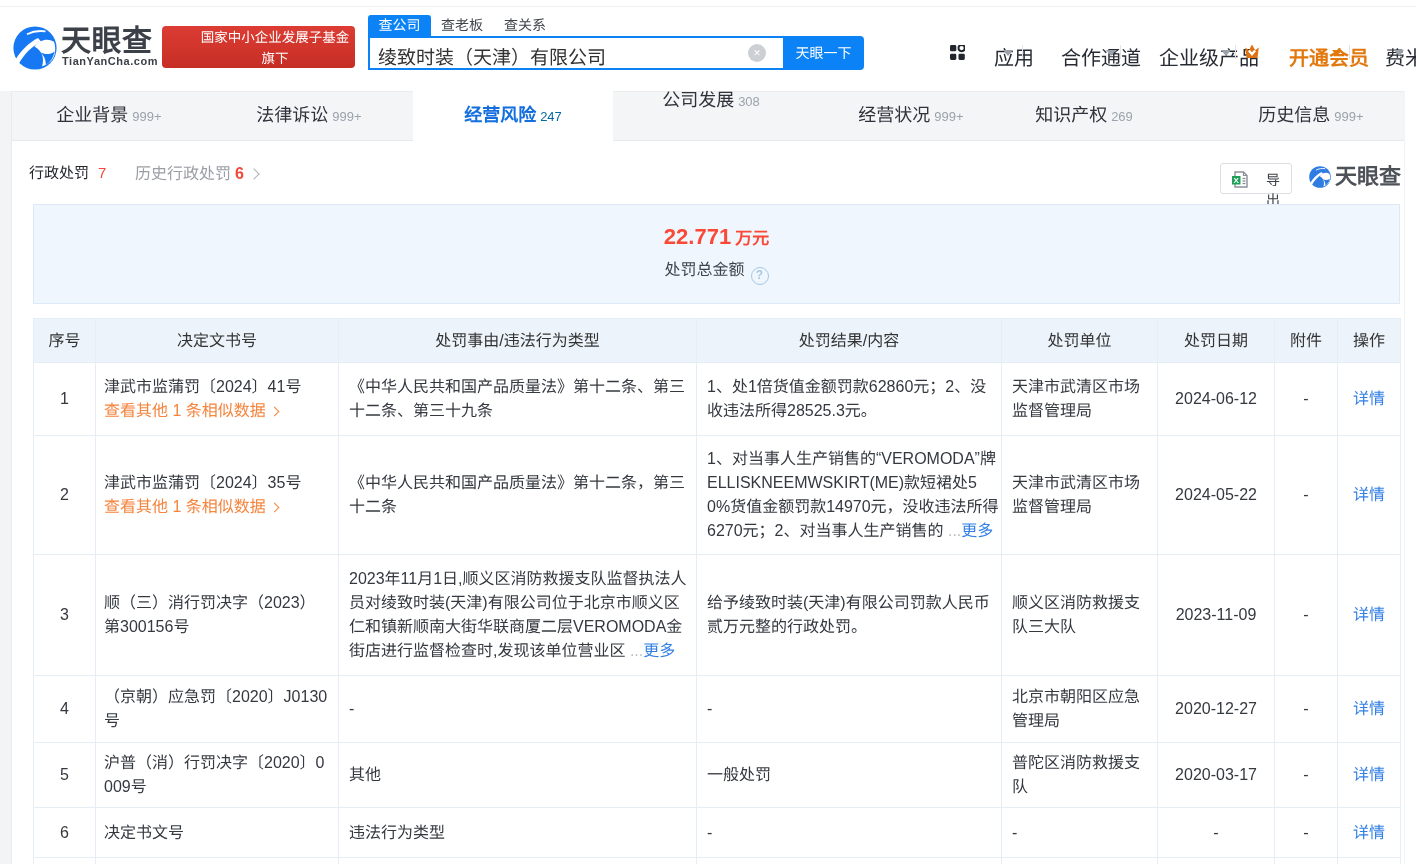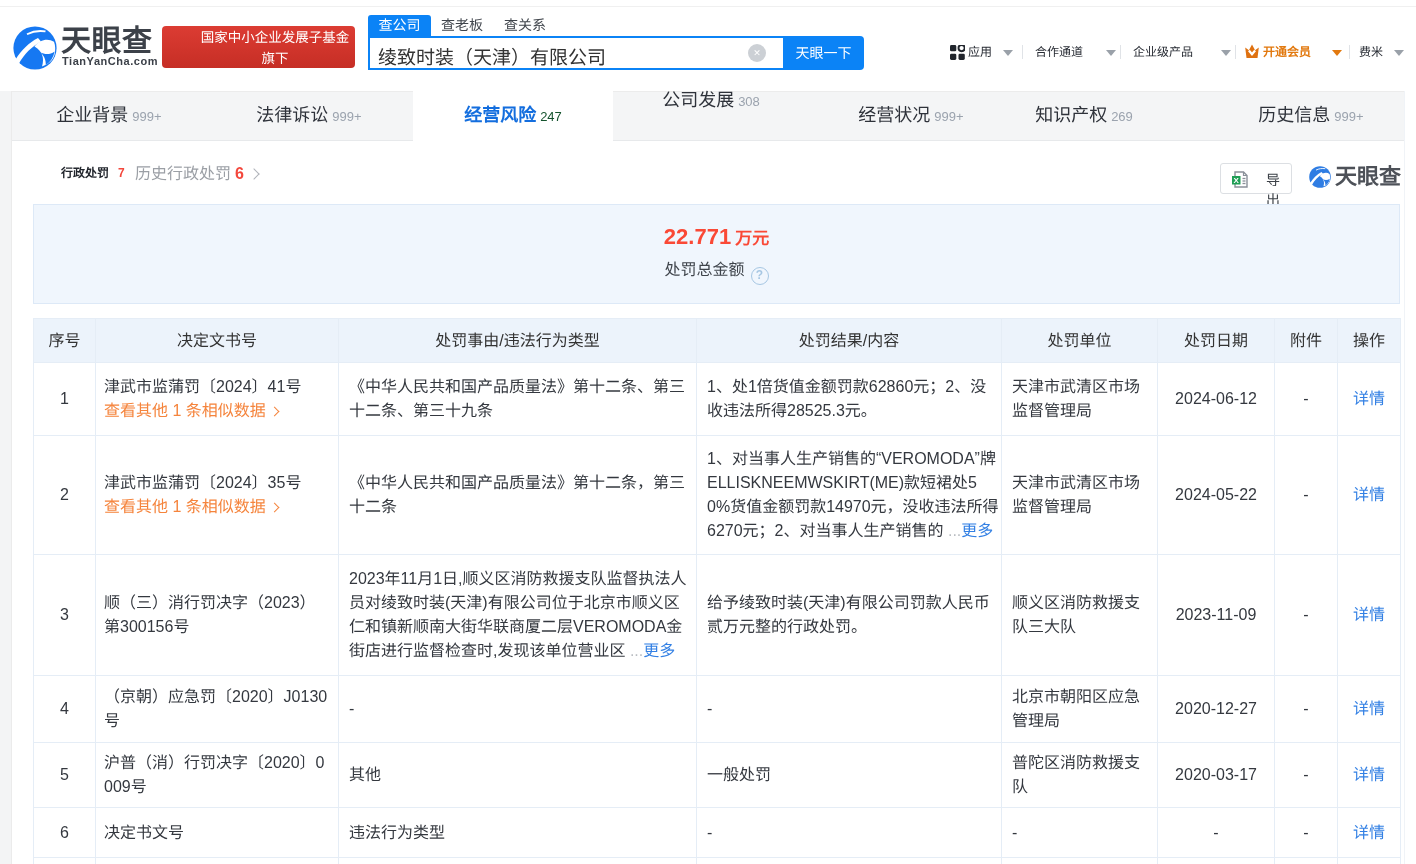--- a/index.html
+++ b/index.html
@@ -21,34 +21,34 @@
 #stabs { left:368px; top:15px; height:21px; }
 .stab-on { position:absolute; left:0; top:0; width:63px; height:21px; background:#0b83f6; border-radius:3px 3px 0 0; color:#fff; font-size:14px; text-align:center; line-height:21px; }
 .stab { position:absolute; top:0; height:21px; white-space:nowrap; color:#40454c; font-size:14px; line-height:21px; }
 #searchbox { left:368px; top:36px; width:417px; height:34px; background:#fff; border:2px solid #0b83f6; }
 #searchtxt { left:378px; top:42px; font-size:19px; color:#333; }
 #clearbtn { left:748px; top:44px; width:18px; height:18px; border-radius:50%; background:#ccd0d5; }
 #clearbtn:after { content:"✕"; position:absolute; left:0; top:0; width:18px; height:18px; line-height:18px; text-align:center; font-size:9px; color:#fff; }
 #searchbtn { left:783px; top:36px; width:81px; height:34px; background:#0b83f6; border-radius:0 4px 4px 0; color:#fff; font-size:14px; text-align:center; line-height:34px; }
 
 #hmenu { left:0px; top:0px; }
-.mitem { position:absolute; top:42px; font-size:12px; color:#272b33; white-space:nowrap; }
+.mitem { position:absolute; top:42px; font-size:20px; color:#272b33; white-space:nowrap;margin-left:26px; }
 .msep { position:absolute; top:45px; width:1px; height:14px; background:#e0e3e7; }
 .caret { position:absolute; top:50px; width:0; height:0; border-left:5px solid transparent; border-right:5px solid transparent; border-top:6px solid #9aa1a9; }
 .caret.orange { border-top-color:#e2790f; }
 
 
 #navbar { left:12px; top:91px; width:1392px; height:50px; background:#f4f5f6; border-top:1px solid #ececec; border-bottom:1px solid #e7e9eb; }
 .ntab { position:absolute; top:0; height:50px; text-align:center; line-height:49px; font-size:18px; color:#2e323a; }
 .ntab small { font-size:13px; color:#9ba3ae; margin-left:4px; }
 .ntab.on { background:#fff; height:50px; color:#146ede; font-weight:bold; }
-.ntab.on small { color:#14532d; font-weight:normal; font-size:13px; }
-
-
-#sectitle { left:29px; top:163px; font-size:12px; line-height:20px; font-weight:bold; color:#22262d;margin-left:32px; }
+.ntab.on small { color:#0369a1; font-weight:normal; font-size:13px; }
+
+
+#sectitle { left:29px; top:163px; font-size:15px; line-height:20px; font-weight:normal; color:#22262d; }
 #sectitle .num { color:#f3473c; margin-left:9px; }
 #sechist { left:135px; top:164px; font-size:16px; line-height:19px; color:#9b9fa5; }
 #sechist .num { color:#f3473c; font-weight:bold; margin-left:4px; }
 #sechist .arr { display:inline-block; width:8px; height:8px; border-top:1.5px solid #b0b4ba; border-right:1.5px solid #b0b4ba; transform:rotate(45deg); margin-left:6px; vertical-align:1px; }
 #exportbtn { left:1220px; top:163px; width:72px; height:31px; border:1px solid #dcdfe3; border-radius:3px; background:#fff; }
 #exportbtn span { position:absolute; left:45px; top:5px; font-size:14px; color:#3c4147; }
 #wmark { left:1309px; top:166px; }
 #wmtext { left:1335px; top:166px; font-size:22px; line-height:22px; font-weight:bold; color:#4d5158; }
 
 

